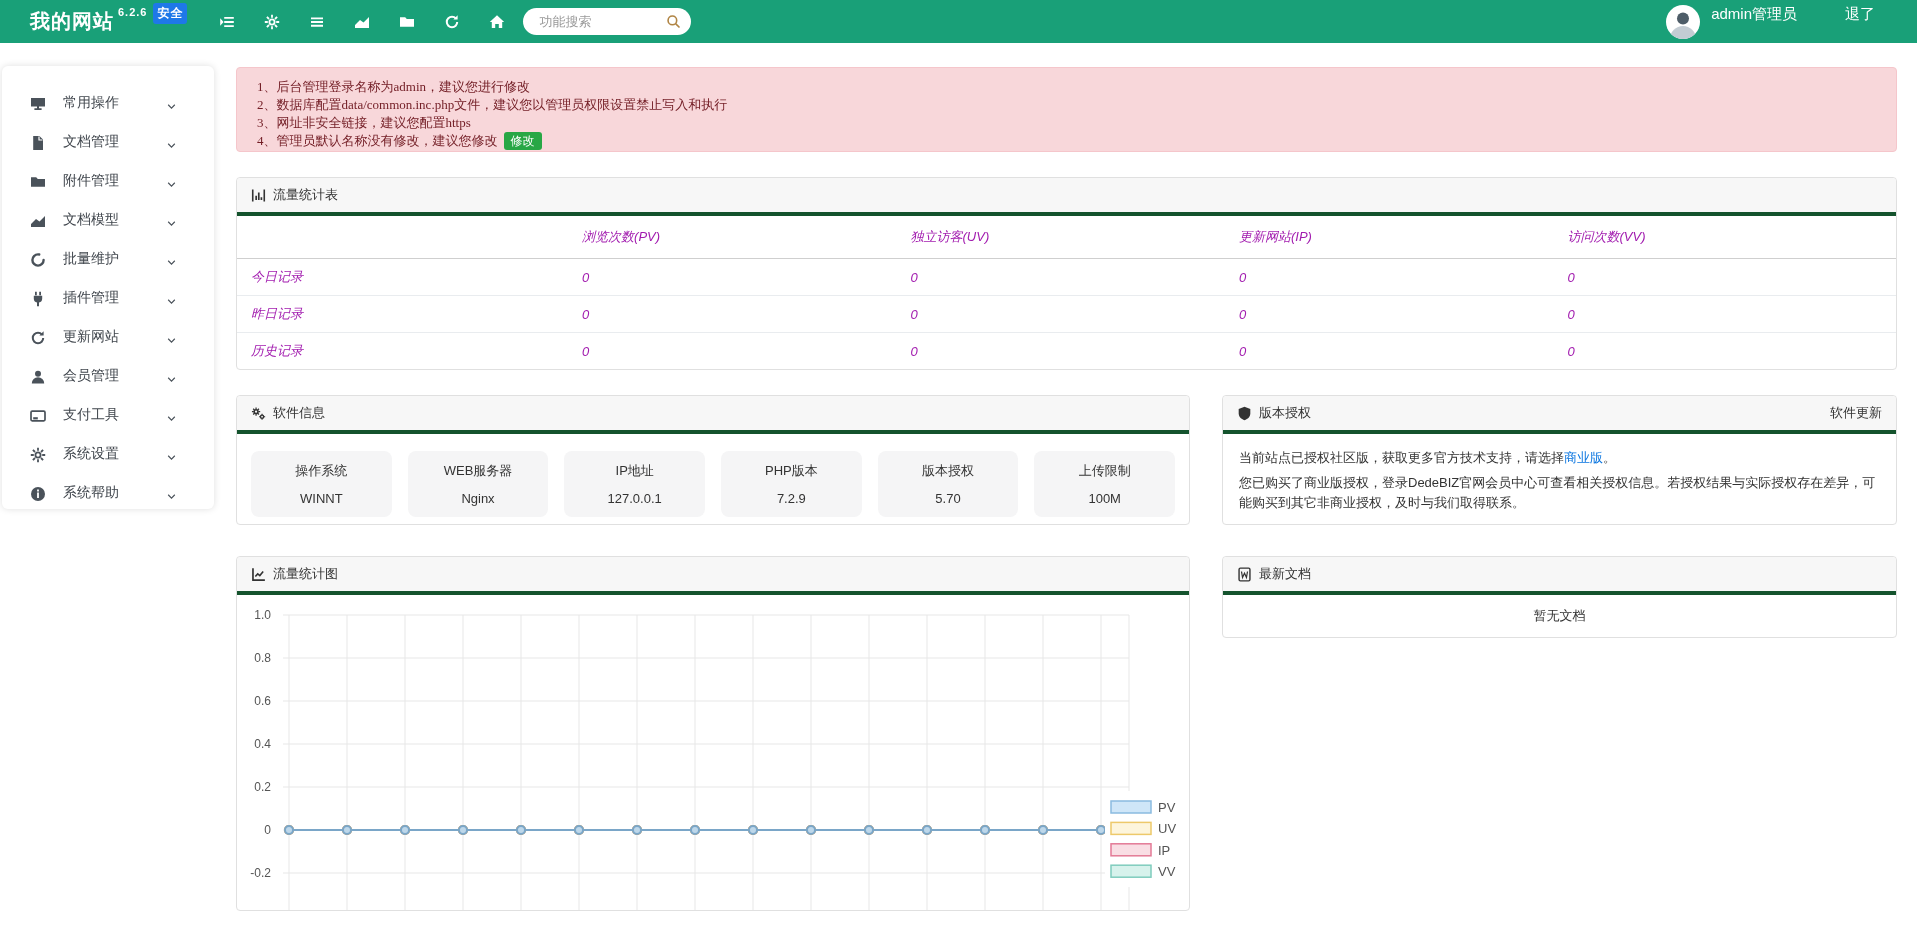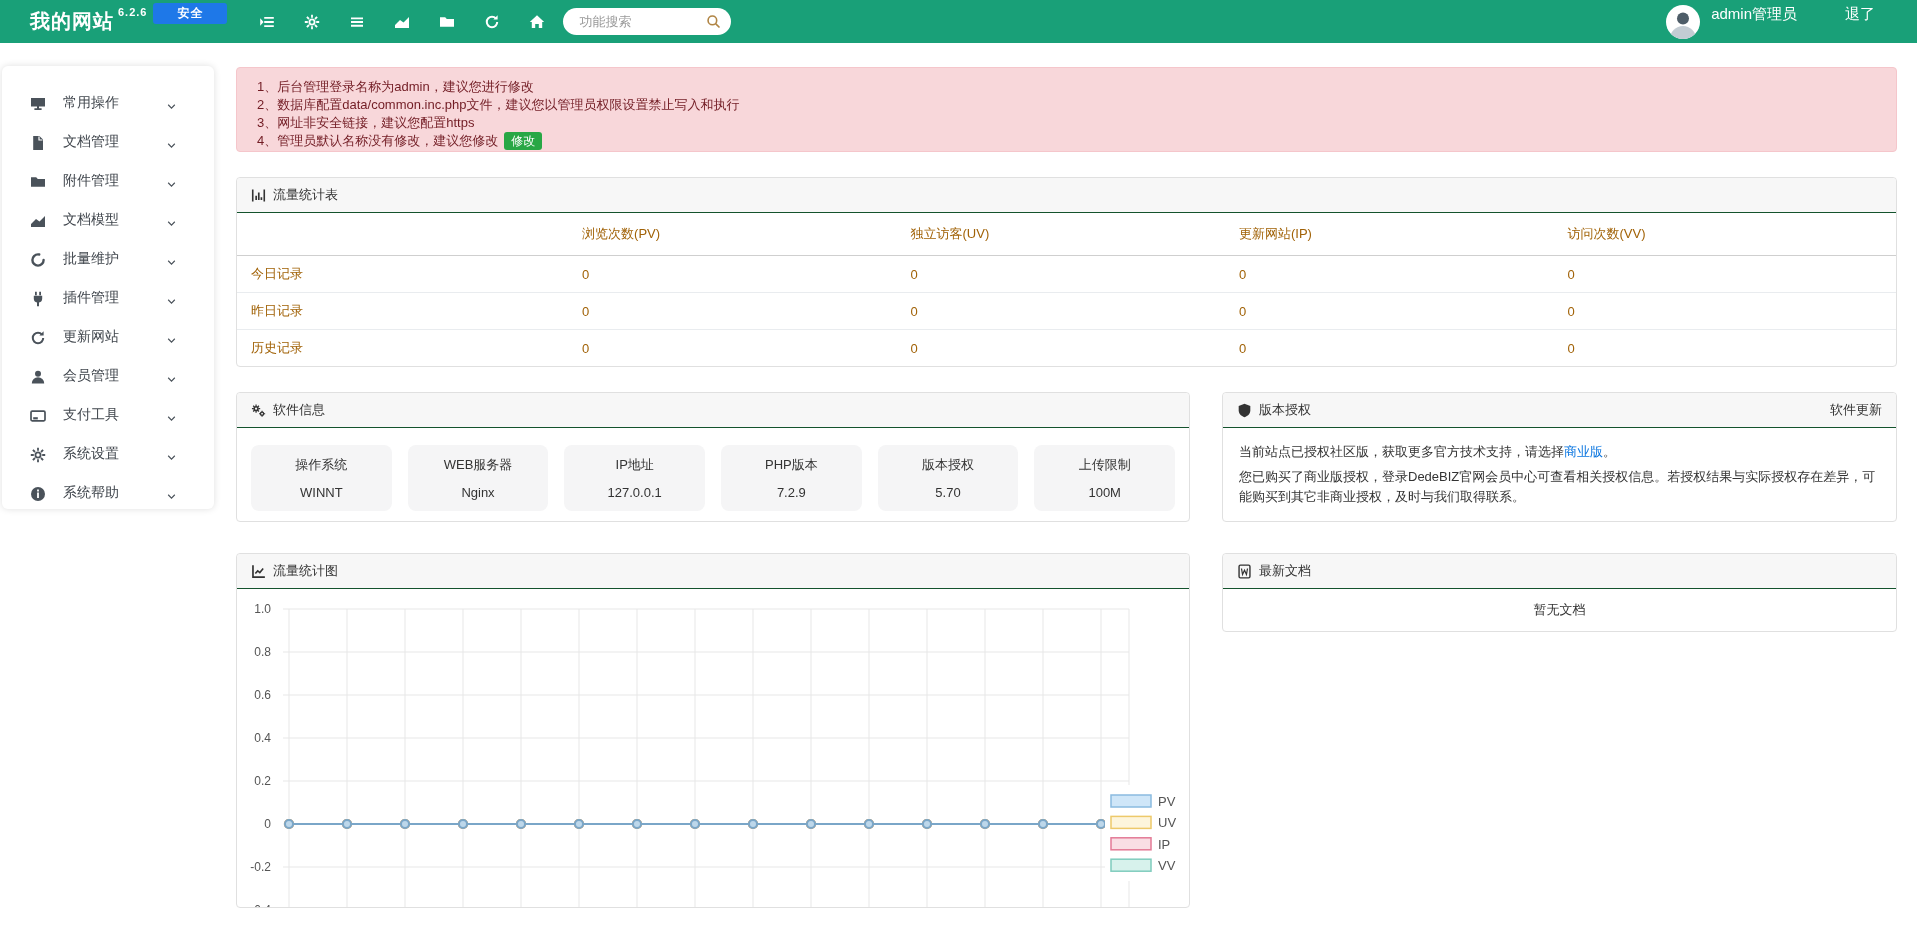--- a/index.html
+++ b/index.html
@@ -9,21 +9,21 @@
     -webkit-font-smoothing:antialiased;position:relative;
   }
   .clickable{cursor:pointer;}
   .icon{display:inline-block;width:16px;height:16px;line-height:0;flex:none;}
   .icon svg{width:100%;height:100%;display:block;}
 
   
   .navbar{height:43px;background:#19a078;display:flex;align-items:center;padding-left:30px;color:#fff;}
   .brand{font-size:20px;font-weight:bold;letter-spacing:1px;white-space:nowrap;}
   .brand-version{font-size:11px;font-weight:bold;vertical-align:top;margin-left:4px;position:relative;top:-2px;}
-  .badge-safe{background:#1e78e8;color:#fff;font-size:12px;padding:2px 24px;border-radius:3px;margin-left:6px;vertical-align:top;position:relative;top:-5px;display:inline-block;}
+  .badge-safe{background:#1e78e8;color:#fff;font-size:12px;padding:2px 4px;border-radius:3px;margin-left:6px;vertical-align:top;position:relative;top:-5px;display:inline-block;}
   .nav-icons{display:flex;align-items:center;margin-left:32px;gap:29px;}
   .nav-btn{width:16px;height:16px;color:#fff;}
   .nav-search{margin-left:18px;width:168px;height:27px;background:#fff;border-radius:14px;display:flex;align-items:center;padding:0 10px 0 14px;box-sizing:border-box;}
   .nav-search input{border:none;outline:none;flex:1;font-size:13px;color:#333;background:transparent;min-width:0;font-family:inherit;}
   .nav-search input::placeholder{color:#9a9a9a;}
   .nav-search .icon{color:#b08443;width:15px;height:15px;}
   .nav-right{margin-left:auto;display:flex;padding-right:42px;}
   .avatar{width:34px;height:34px;border-radius:50%;background:#fff;overflow:hidden;flex:none;}
   .user-name{font-size:15px;margin-left:11px;color:#fff;white-space:nowrap;}
   .logout{font-size:15px;margin-left:48px;color:#fff;white-space:nowrap;}
@@ -34,32 +34,32 @@
   .side-item{height:39px;display:flex;align-items:flex-end;padding:0 20px 0 28px;}
   .side-item .icon{color:#4a525a;margin-right:17px;}
   .side-label{font-size:14px;color:#40464d;}
   .side-chevron{margin-left:auto;color:#9aa0a6;width:11px;height:11px;}
 
   
   .main{position:absolute;left:236px;top:43px;width:1661px;}
 
   .alert{margin-top:24px;background:#f8d7da;border:1px solid #f5c6cb;border-radius:4px;color:#721c24;
     font-size:13px;padding:10px 20px;line-height:18px;box-sizing:border-box;height:85px;}
-  .alert-line{white-space:nowrap;}
+  .alert-line{white-space:nowrap;font-family:Liberation Serif, serif;}
   .badge-edit{background:#28a745;color:#fff;border-radius:3px;padding:1px 7px;font-size:12px;margin-left:6px;display:inline-block;line-height:16px;}
 
   .card{background:#fff;border:1px solid #e0e0e0;border-radius:4px;box-sizing:border-box;}
-  .card-header{background:#f7f7f7;border-bottom:1px solid #14532d;padding:0 14px;height:34px;display:flex;align-items:center;
+  .card-header{background:#f7f7f7;border-bottom:4px solid #14532d;padding:0 14px;height:34px;display:flex;align-items:center;
     font-size:13px;color:#333;border-radius:4px 4px 0 0;}
   .card-header .icon{margin-right:7px;color:#333;width:15px;height:15px;}
   .card-title{white-space:nowrap;}
   .license-update{margin-left:auto;font-size:13px;color:#333;}
 
   .traffic-card{margin-top:25px;width:1661px;}
-  table.stats{width:100%;border-collapse:collapse;font-size:13px;color:#a16207;table-layout:fixed;}
+  table.stats{width:100%;border-collapse:collapse;font-size:13px;color:#a21caf;table-layout:fixed;font-style:italic;}
   table.stats th{font-weight:normal;text-align:left;padding:12px 0;border-bottom:1px solid #cfcfcf;}
   table.stats td{text-align:left;padding:9px 0;border-top:1px solid #e9ecef;}
   table.stats tr > *:first-child{padding-left:14px;}
   table.stats thead tr > *{border-bottom:1px solid #cfcfcf;border-top:none;}
 
   .row2{display:flex;gap:32px;margin-top:25px;align-items:flex-start;}
   .software-card{width:954px;height:130px;}
   .tiles{display:flex;gap:16px;padding:17px 14px;}
   .tile{flex:1;background:#f5f5f6;border-radius:8px;text-align:center;padding:11px 0;font-size:13px;color:#333;}
   .tile .t-label{margin-bottom:11px;}

